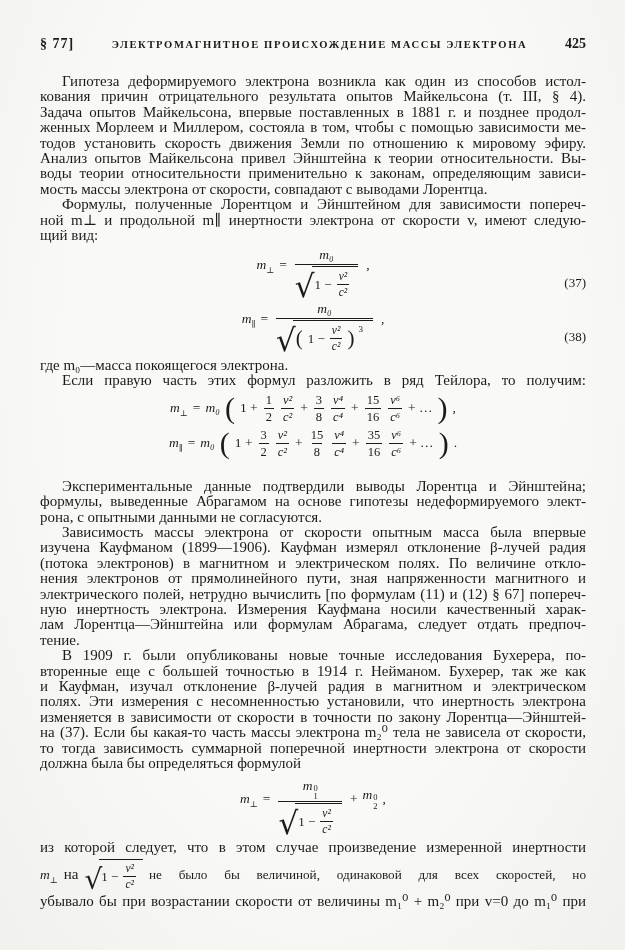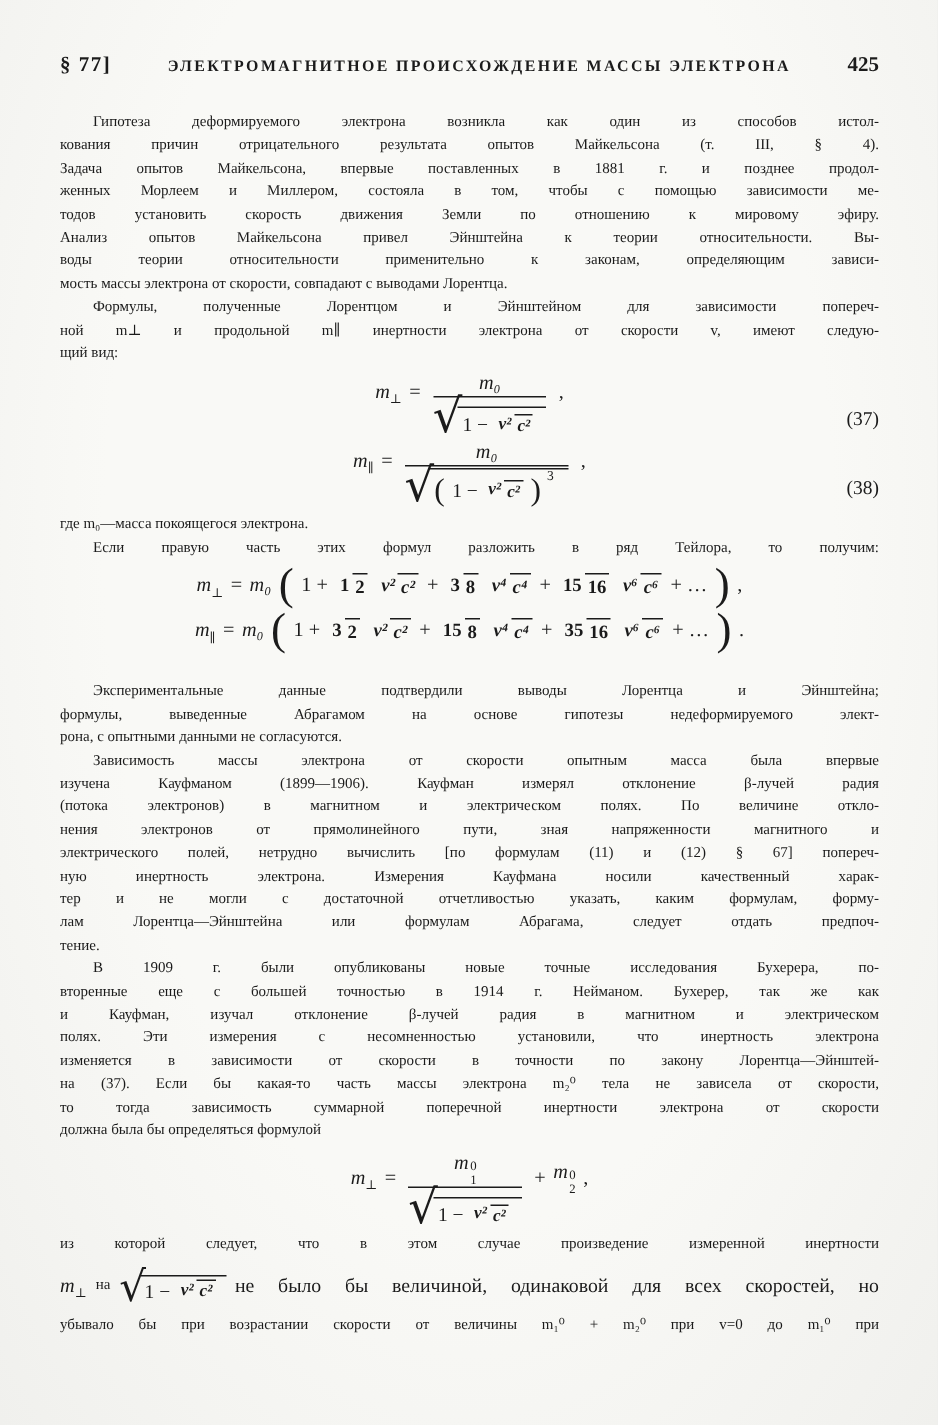--- a/index.html
+++ b/index.html
@@ -9,33 +9,33 @@
         font-family:"Liberation Serif","DejaVu Serif",serif;color:#1b1b1b;}
   .content{position:absolute;left:40px;top:36px;width:546px;}
 
   
   .pghead{display:flex;align-items:baseline;justify-content:space-between;margin-bottom:22px;gap:24px;}
   .sec{font-size:14px;font-weight:bold;letter-spacing:1px;}
   .rtitle{font-size:10.6px;font-weight:bold;letter-spacing:1.6px;white-space:nowrap;text-align:center;}
   .pnum{font-size:14px;font-weight:bold;}
 
   
-  .line{font-size:10px;line-height:15.4px;text-align:justify;white-space:normal;}
+  .line{font-size:15px;line-height:15.4px;text-align:justify;white-space:normal;}
   .jl{text-align-last:justify;}
   .ll{text-align-last:left;}
   .ind{padding-left:22px;}
   .para{margin:0;}
   .gap-top{margin-top:20px;}
 
   
   .mi{font-style:italic;}
   .mathtok{font-size:13.5px;}
   .mathtok sub{font-size:8.5px;line-height:0;}
-  .frac{display:inline-flex;flex-direction:row;align-items:center;
-        font-size:11.5px;line-height:1.12;text-align:center;font-weight:bold;}
+  .frac{display:inline-flex;flex-direction:column;align-items:center;
+        font-size:11.5px;line-height:1.12;text-align:center;}
   .frac .fn{padding:0 2px 1px;}
   .frac .fd{border-top:1px solid #1b1b1b;padding:1px 2px 0;}
   .tfrac{font-size:12.5px;margin:0 1px;}
   .bigfrac{display:inline-flex;flex-direction:column;align-items:center;margin:0 3px;}
   .bf-num{font-size:13.5px;padding-bottom:1px;}
   .bf-bar{align-self:stretch;height:0;border-top:1.4px solid #1b1b1b;}
   .sqrt{display:inline-flex;align-items:flex-end;margin-top:1px;}
   .rad{font-family:"DejaVu Sans",sans-serif;font-style:normal;font-size:31px;line-height:25px;margin-right:-3px;}
   .rc{display:inline-flex;align-items:center;gap:5px;border-top:1.5px solid #1b1b1b;
       padding:3px 9px 0 3px;font-size:13px;}
@@ -215,21 +215,20 @@
       <div class="line ll">рона, с опытными данными не согласуются.</div>
     </div>
 
     <div class="para">
       <div class="line jl ind">Зависимость массы электрона от скорости опытным масса была впервые</div>
       <div class="line jl">изучена Кауфманом (1899—1906). Кауфман измерял отклонение β-лучей радия</div>
       <div class="line jl">(потока электронов) в магнитном и электрическом полях. По величине откло-</div>
       <div class="line jl">нения электронов от прямолинейного пути, зная напряженности магнитного и</div>
       <div class="line jl">электрического полей, нетрудно вычислить [по формулам (11) и (12) § 67] попереч-</div>
       <div class="line jl">ную инертность электрона. Измерения Кауфмана носили качественный харак-</div>
-      <div class="line jl">тер и не могли с достаточной отчетливостью указать, каким формулам, форму-</div>
       <div class="line jl">лам Лорентца—Эйнштейна или формулам Абрагама, следует отдать предпоч-</div>
       <div class="line ll">тение.</div>
     </div>
 
     <div class="para">
       <div class="line jl ind">В 1909 г. были опубликованы новые точные исследования Бухерера, по-</div>
       <div class="line jl">вторенные еще с большей точностью в 1914 г. Нейманом. Бухерер, так же как</div>
       <div class="line jl">и Кауфман, изучал отклонение β-лучей радия в магнитном и электрическом</div>
       <div class="line jl">полях. Эти измерения с несомненностью установили, что инертность электрона</div>
       <div class="line jl">изменяется в зависимости от скорости в точности по закону Лорентца—Эйнштей-</div>

